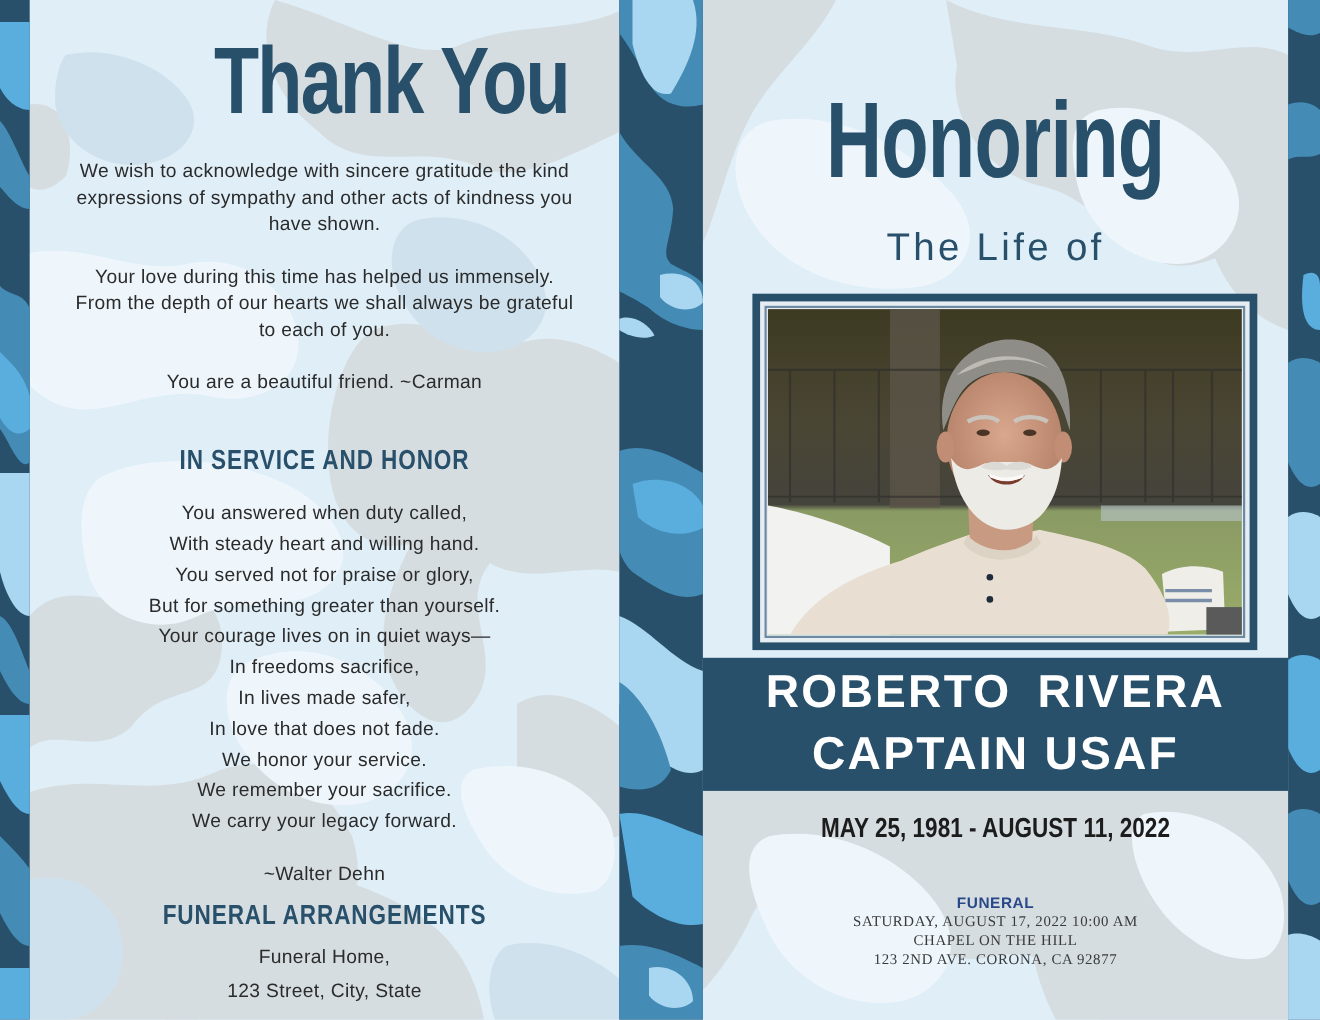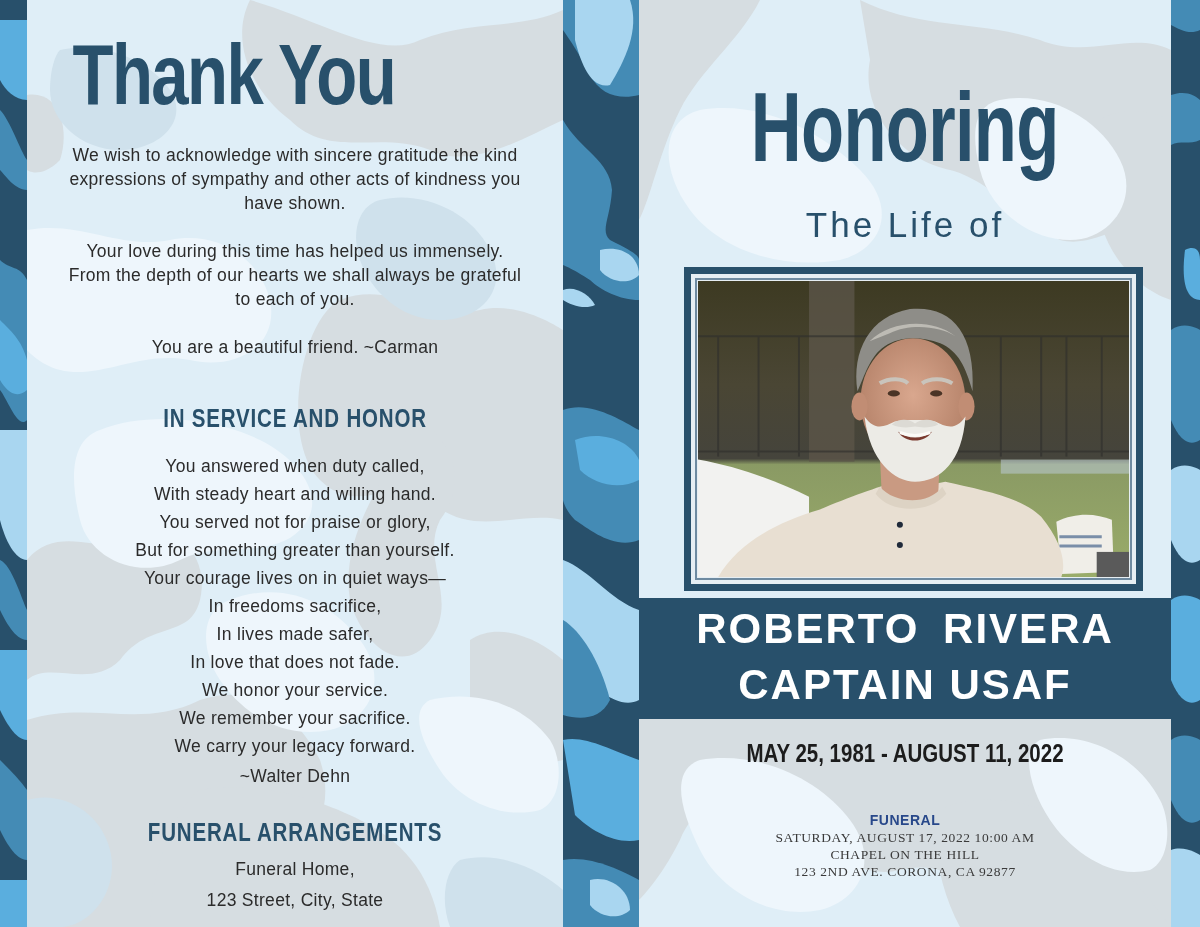--- a/index.html
+++ b/index.html
@@ -41,21 +41,21 @@
       position: absolute; left: 0; width: 536px;
       font-family: "Liberation Sans", sans-serif; font-weight: 700;
       color: #28506b; font-size: 25px; letter-spacing: 1px;
       transform: scaleX(0.82);
     }
     .service-heading { top: 404px; }
     .arrangements-heading { top: 818px; }
 
     .poem { position: absolute; left: 0; width: 536px; top: 452px; }
     .poem div { height: 28px; line-height: 28px; font-size: 17.5px; }
-    .poem .author { margin-top: 2px; }
+    .poem .author { margin-top: 20px; }
 
     .arrangements { position: absolute; left: 0; width: 536px; top: 855px; }
     .arrangements div { height: 31px; line-height: 28px; font-size: 17.5px; }
 
     .honoring {
       position: absolute; left: 0; width: 532px; top: 72px;
       font-size: 98px; line-height: 110px; letter-spacing: -1px;
       transform: scaleX(0.72);
     }
     .life-of {
@@ -179,21 +179,21 @@
     <path d="M1185,250 C1195,245 1200,250 1200,260 L1200,300 C1190,300 1180,290 1185,250 Z" fill="#5aaede"></path>
     <path d="M1171,330 C1185,320 1200,330 1200,330 L1200,440 C1185,450 1175,430 1171,420 Z" fill="#448bb5"></path>
     <path d="M1171,470 C1185,460 1200,470 1200,470 L1200,560 C1185,570 1175,550 1171,540 Z" fill="#a9d6f0"></path>
     <path d="M1171,600 C1185,590 1200,600 1200,600 L1200,700 C1185,710 1175,690 1171,680 Z" fill="#5aaede"></path>
     <path d="M1171,740 C1185,730 1200,740 1200,740 L1200,820 C1185,830 1175,810 1171,800 Z" fill="#448bb5"></path>
     <path d="M1171,850 C1185,845 1200,855 1200,855 L1200,927 L1171,927 Z" fill="#a9d6f0"></path>
   </g>
 </svg>
 
 <section class="panel left-panel">
-  <div style="position:absolute;left:0;top:24px;width:536px;text-align:left;text-decoration:underline;">
+  <div style="position:absolute;left:0;top:24px;width:536px;text-align:right;text-decoration:underline;">
     <span class="title-condensed thank-you" style="position:static;width:auto;">Thank You</span>
   </div>
 
   <div class="ack-block serif-body">
     <p>We wish to acknowledge with sincere gratitude the kind expressions of sympathy and  other acts of kindness you have shown.</p>
     <p>Your love during this time has helped us immensely. From the depth of our hearts we shall always be grateful to each of you.</p>
     <p>You are a beautiful friend. ~Carman</p>
   </div>
 
   <div class="section-heading service-heading">IN SERVICE AND HONOR</div>

